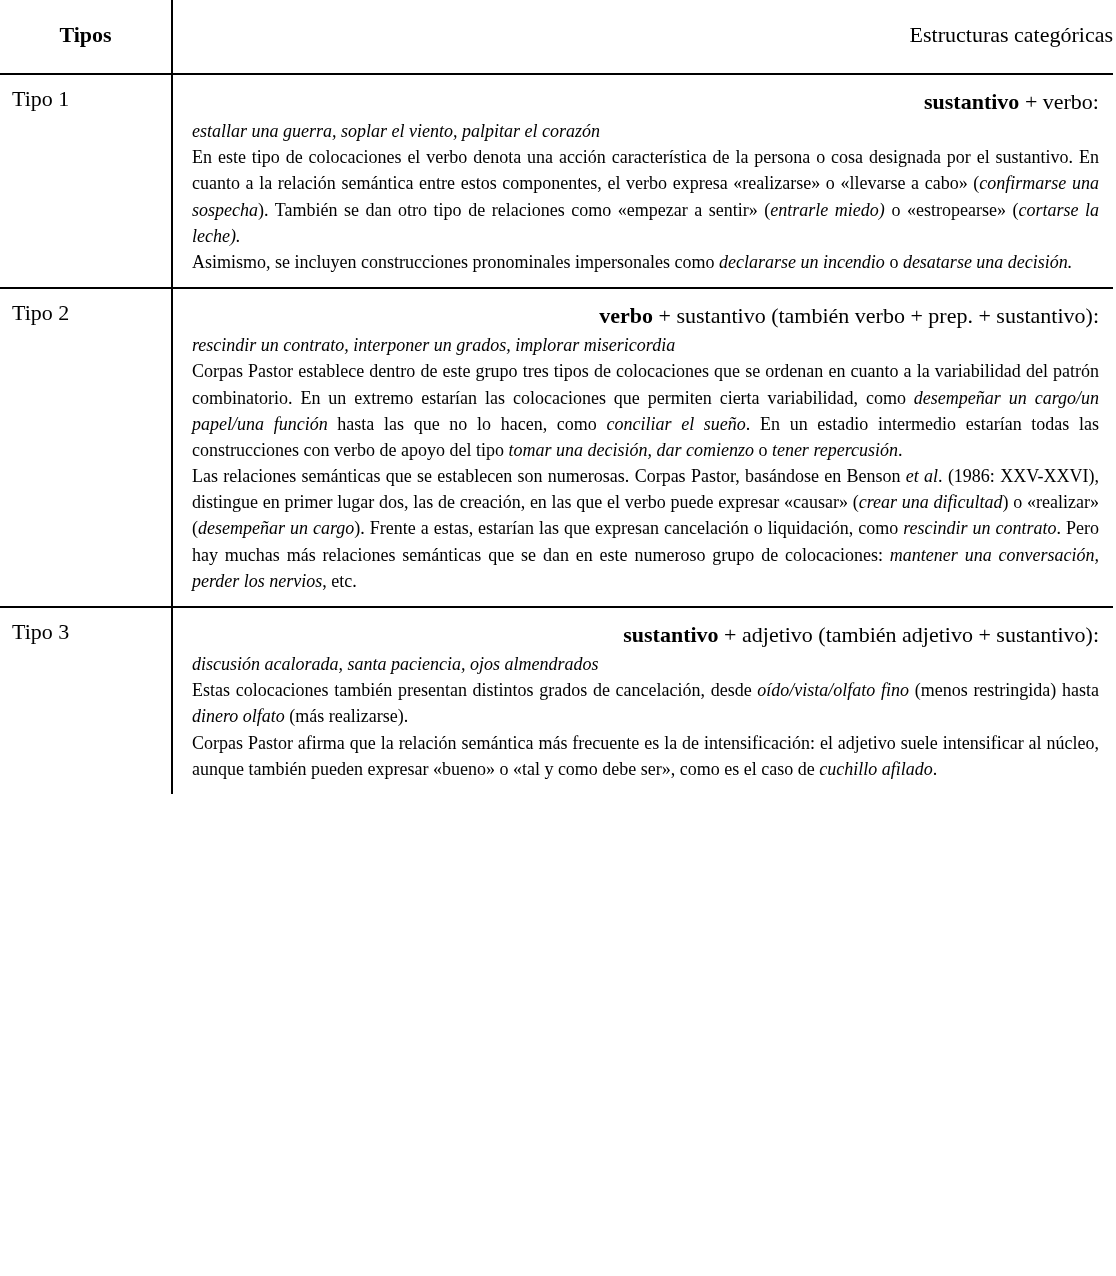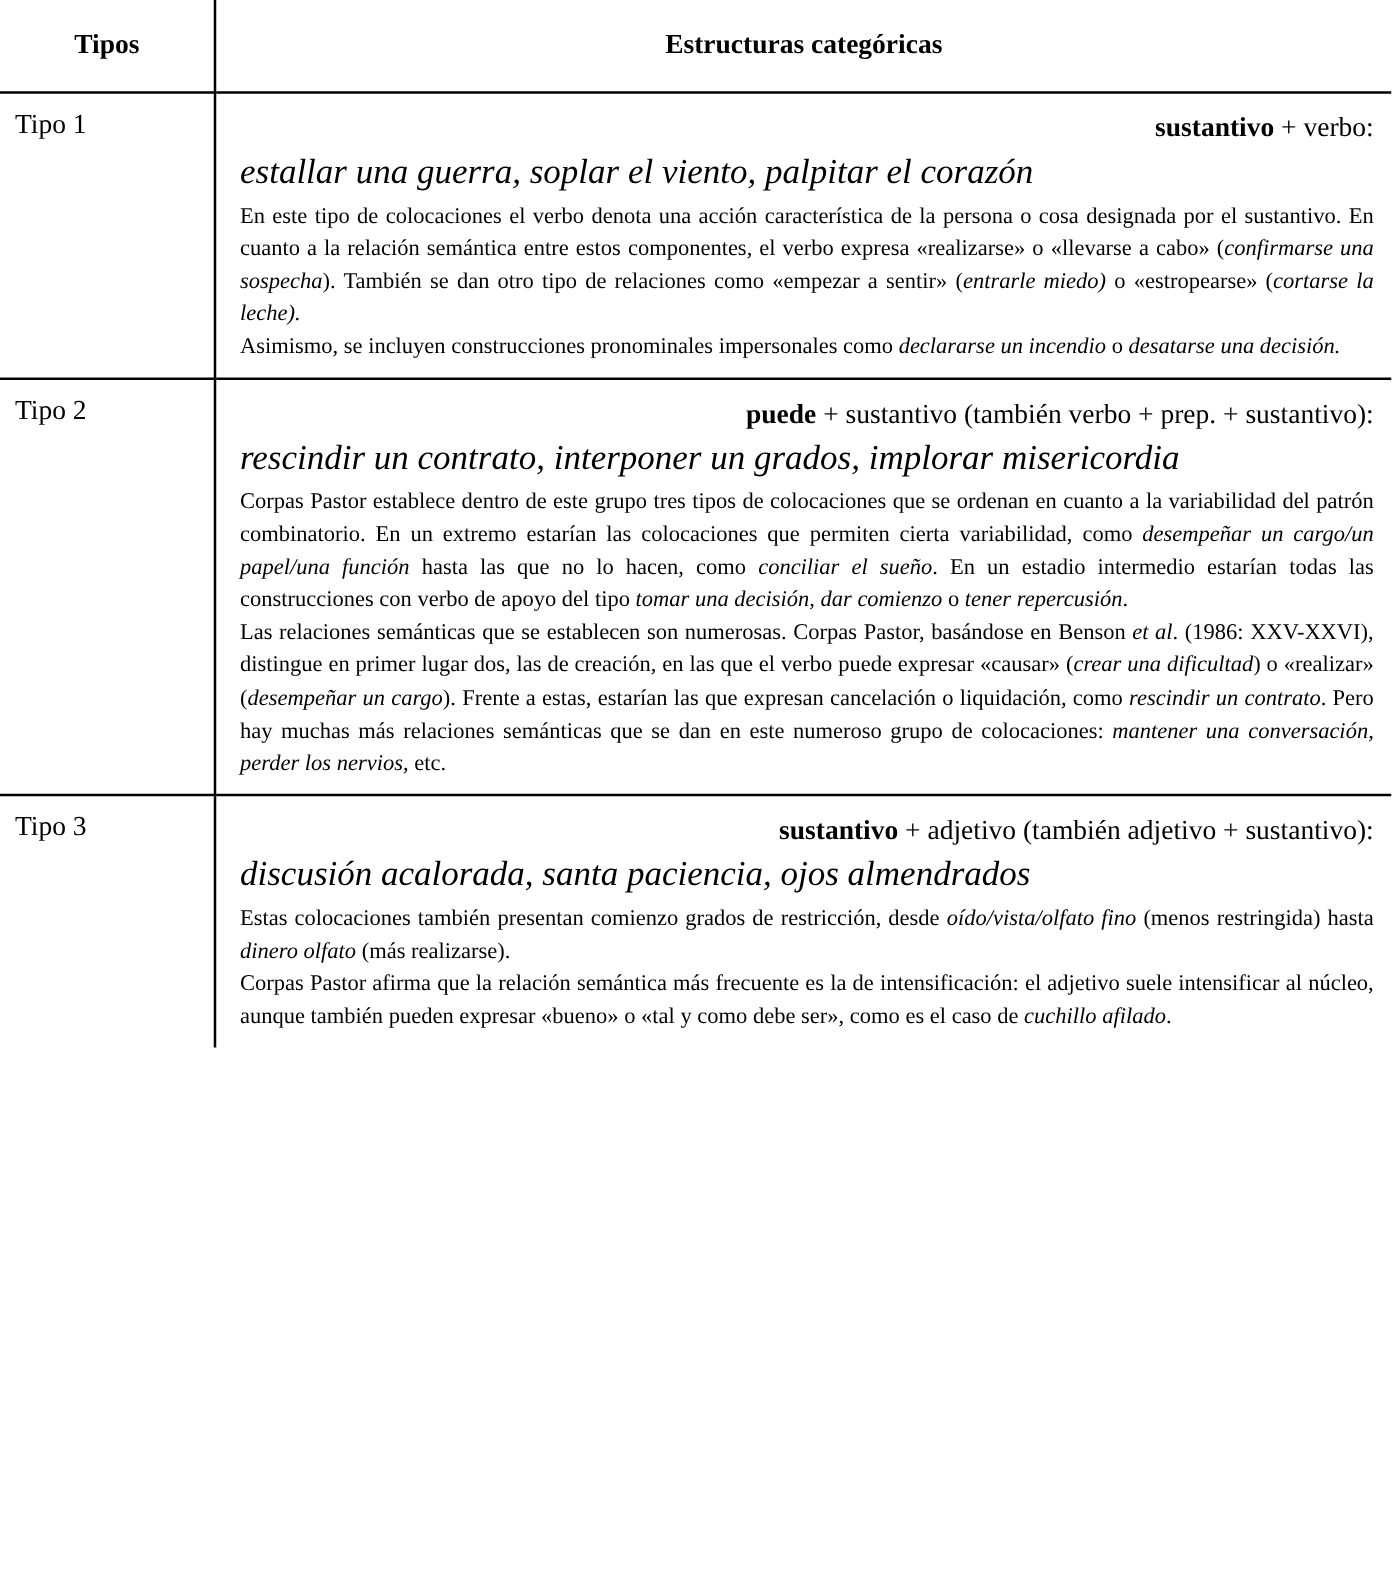--- a/index.html
+++ b/index.html
@@ -40,22 +40,22 @@
     border-right: 2px solid #000;
     text-align: center;
     font-weight: bold;
     font-size: 22px;
     padding: 22px 0 0 0;
     height: 74px;
     box-sizing: border-box;
     margin-top: 25px;
   }
   thead th.th-estr {
-    text-align: center;
-    font-weight: bold;
+    text-align: right;
+    font-weight: normal;
     font-size: 22px;
     padding: 22px 0 0 0;
     height: 74px;
     box-sizing: border-box;
   }
 
   tbody td {
     border-bottom: 2px solid #000;
     padding: 0;
     vertical-align: top;
@@ -88,21 +88,21 @@
   .lead {
     margin: 0;
     text-align: right;
     font-size: 22px;
     line-height: 1.455;
   }
   .example {
     margin: 0;
     font-style: italic;
     text-align: left;
-    font-size: 28px;
+    font-size: 18px;
     line-height: 1.455;
   }
 </style>
 </head>
 <body>
 
 <div class="page">
 
   <table class="cat-table">
     <colgroup>
@@ -125,33 +125,33 @@
           <p class="lead"><b>sustantivo</b><span> + verbo:</span></p>
           <p class="example">estallar una guerra, soplar el viento, palpitar el corazón</p>
           <p class="para"><span>En este tipo de colocaciones el verbo denota una acción característica de la persona o cosa designada por el sustantivo. En cuanto a la relación semántica entre estos componentes, el verbo expresa «realizarse» o «llevarse a cabo» (</span><i>confirmarse una sospecha</i><span>). También se dan otro tipo de relaciones como «empezar a sentir» (</span><i>entrarle miedo)</i><span> o «estropearse» (</span><i>cortarse la leche).</i></p>
           <p class="para"><span>Asimismo, se incluyen construcciones pronominales impersonales como </span><i>declararse un incendio</i><span> o </span><i>desatarse una decisión.</i></p>
         </td>
       </tr>
 
       <tr>
         <td class="cell-tipo">Tipo 2</td>
         <td class="cell-estr">
-          <p class="lead"><b>puede</b><span> + sustantivo (también verbo + prep. + sustantivo):</span></p>
+          <p class="lead"><b>verbo</b><span> + sustantivo (también verbo + prep. + sustantivo):</span></p>
           <p class="example">rescindir un contrato, interponer un grados, implorar misericordia</p>
           <p class="para"><span>Corpas Pastor establece dentro de este grupo tres tipos de colocaciones que se ordenan en cuanto a la variabilidad del patrón combinatorio. En un extremo estarían las colocaciones que permiten cierta variabilidad, como </span><i>desempeñar un cargo/un papel/una función</i><span> hasta las que no lo hacen, como </span><i>conciliar el sueño</i><span>. En un estadio intermedio estarían todas las construcciones con verbo de apoyo del tipo </span><i>tomar una decisión, dar comienzo</i><span> o </span><i>tener repercusión</i><span>.</span></p>
           <p class="para"><span>Las relaciones semánticas que se establecen son numerosas. Corpas Pastor, basándose en Benson </span><i>et al</i><span>. (1986: XXV-XXVI), distingue en primer lugar dos, las de creación, en las que el verbo puede expresar «causar» (</span><i>crear una dificultad</i><span>) o «realizar» (</span><i>desempeñar un cargo</i><span>). Frente a estas, estarían las que expresan cancelación o liquidación, como </span><i>rescindir un contrato</i><span>. Pero hay muchas más relaciones semánticas que se dan en este numeroso grupo de colocaciones: </span><i>mantener una conversación, perder los nervios</i><span>, etc.</span></p>
         </td>
       </tr>
 
       <tr>
         <td class="cell-tipo">Tipo 3</td>
         <td class="cell-estr">
           <p class="lead"><b>sustantivo</b><span> + adjetivo (también adjetivo + sustantivo):</span></p>
           <p class="example">discusión acalorada, santa paciencia, ojos almendrados</p>
-          <p class="para"><span>Estas colocaciones también presentan comienzo grados de restricción, desde </span><i>oído/vista/olfato fino</i><span> (menos restringida) hasta </span><i>dinero olfato</i><span> (más realizarse).</span></p>
+          <p class="para"><span>Estas colocaciones también presentan distintos grados de cancelación, desde </span><i>oído/vista/olfato fino</i><span> (menos restringida) hasta </span><i>dinero olfato</i><span> (más realizarse).</span></p>
           <p class="para"><span>Corpas Pastor afirma que la relación semántica más frecuente es la de intensificación: el adjetivo suele intensificar al núcleo, aunque también pueden expresar «bueno» o «tal y como debe ser», como es el caso de </span><i>cuchillo afilado</i><span>.</span></p>
         </td>
       </tr>
 
     </tbody>
   </table>
 
 </div>
 
 </body></html>

